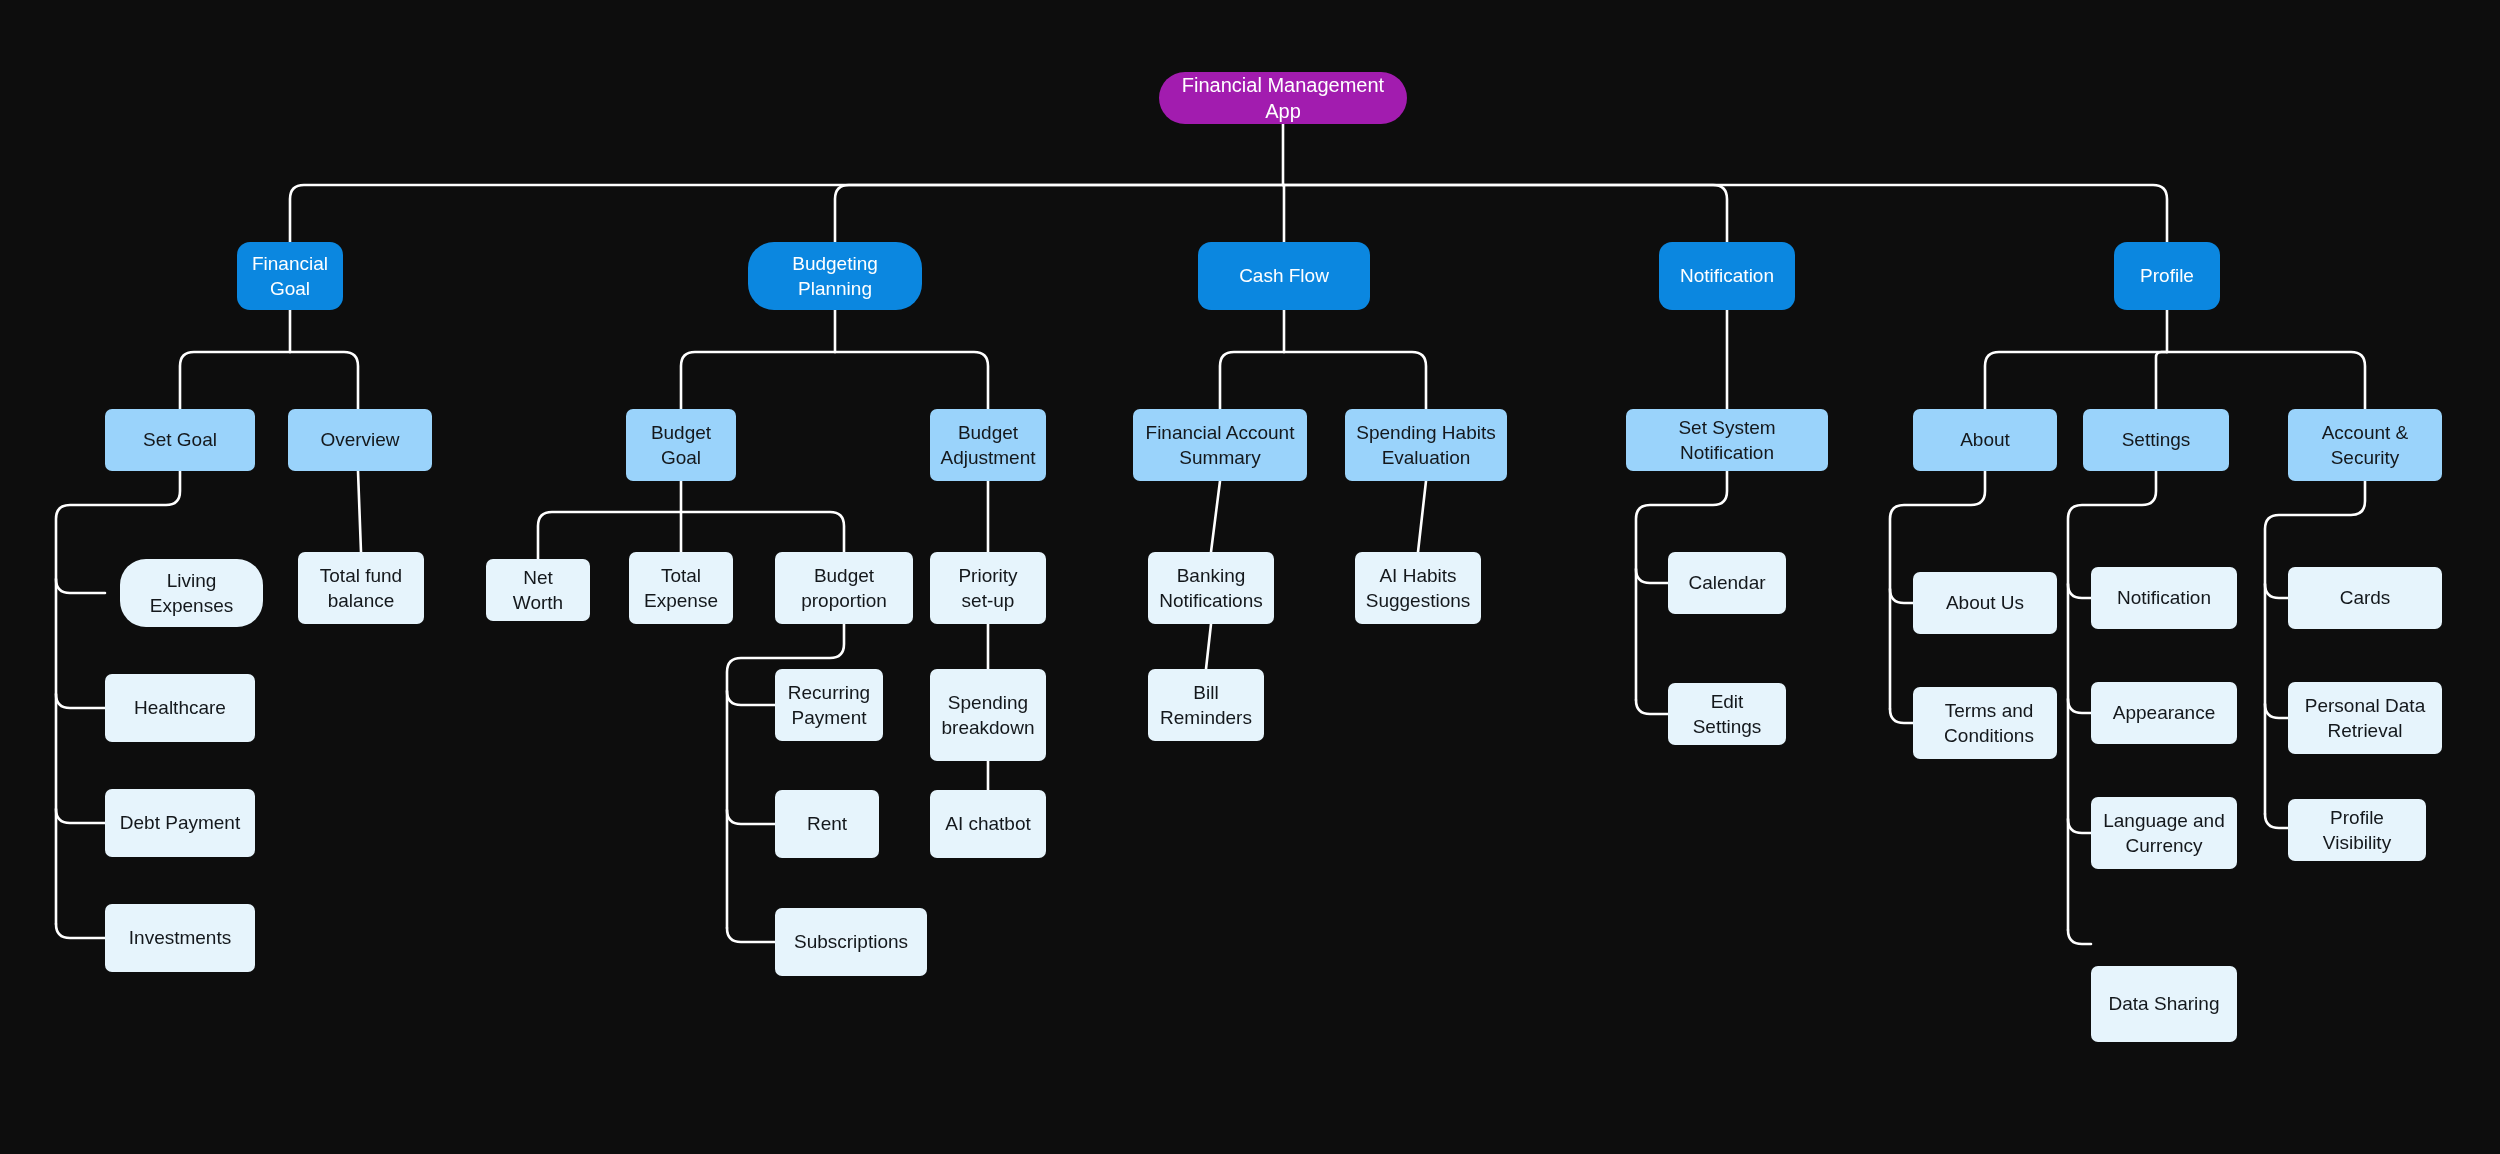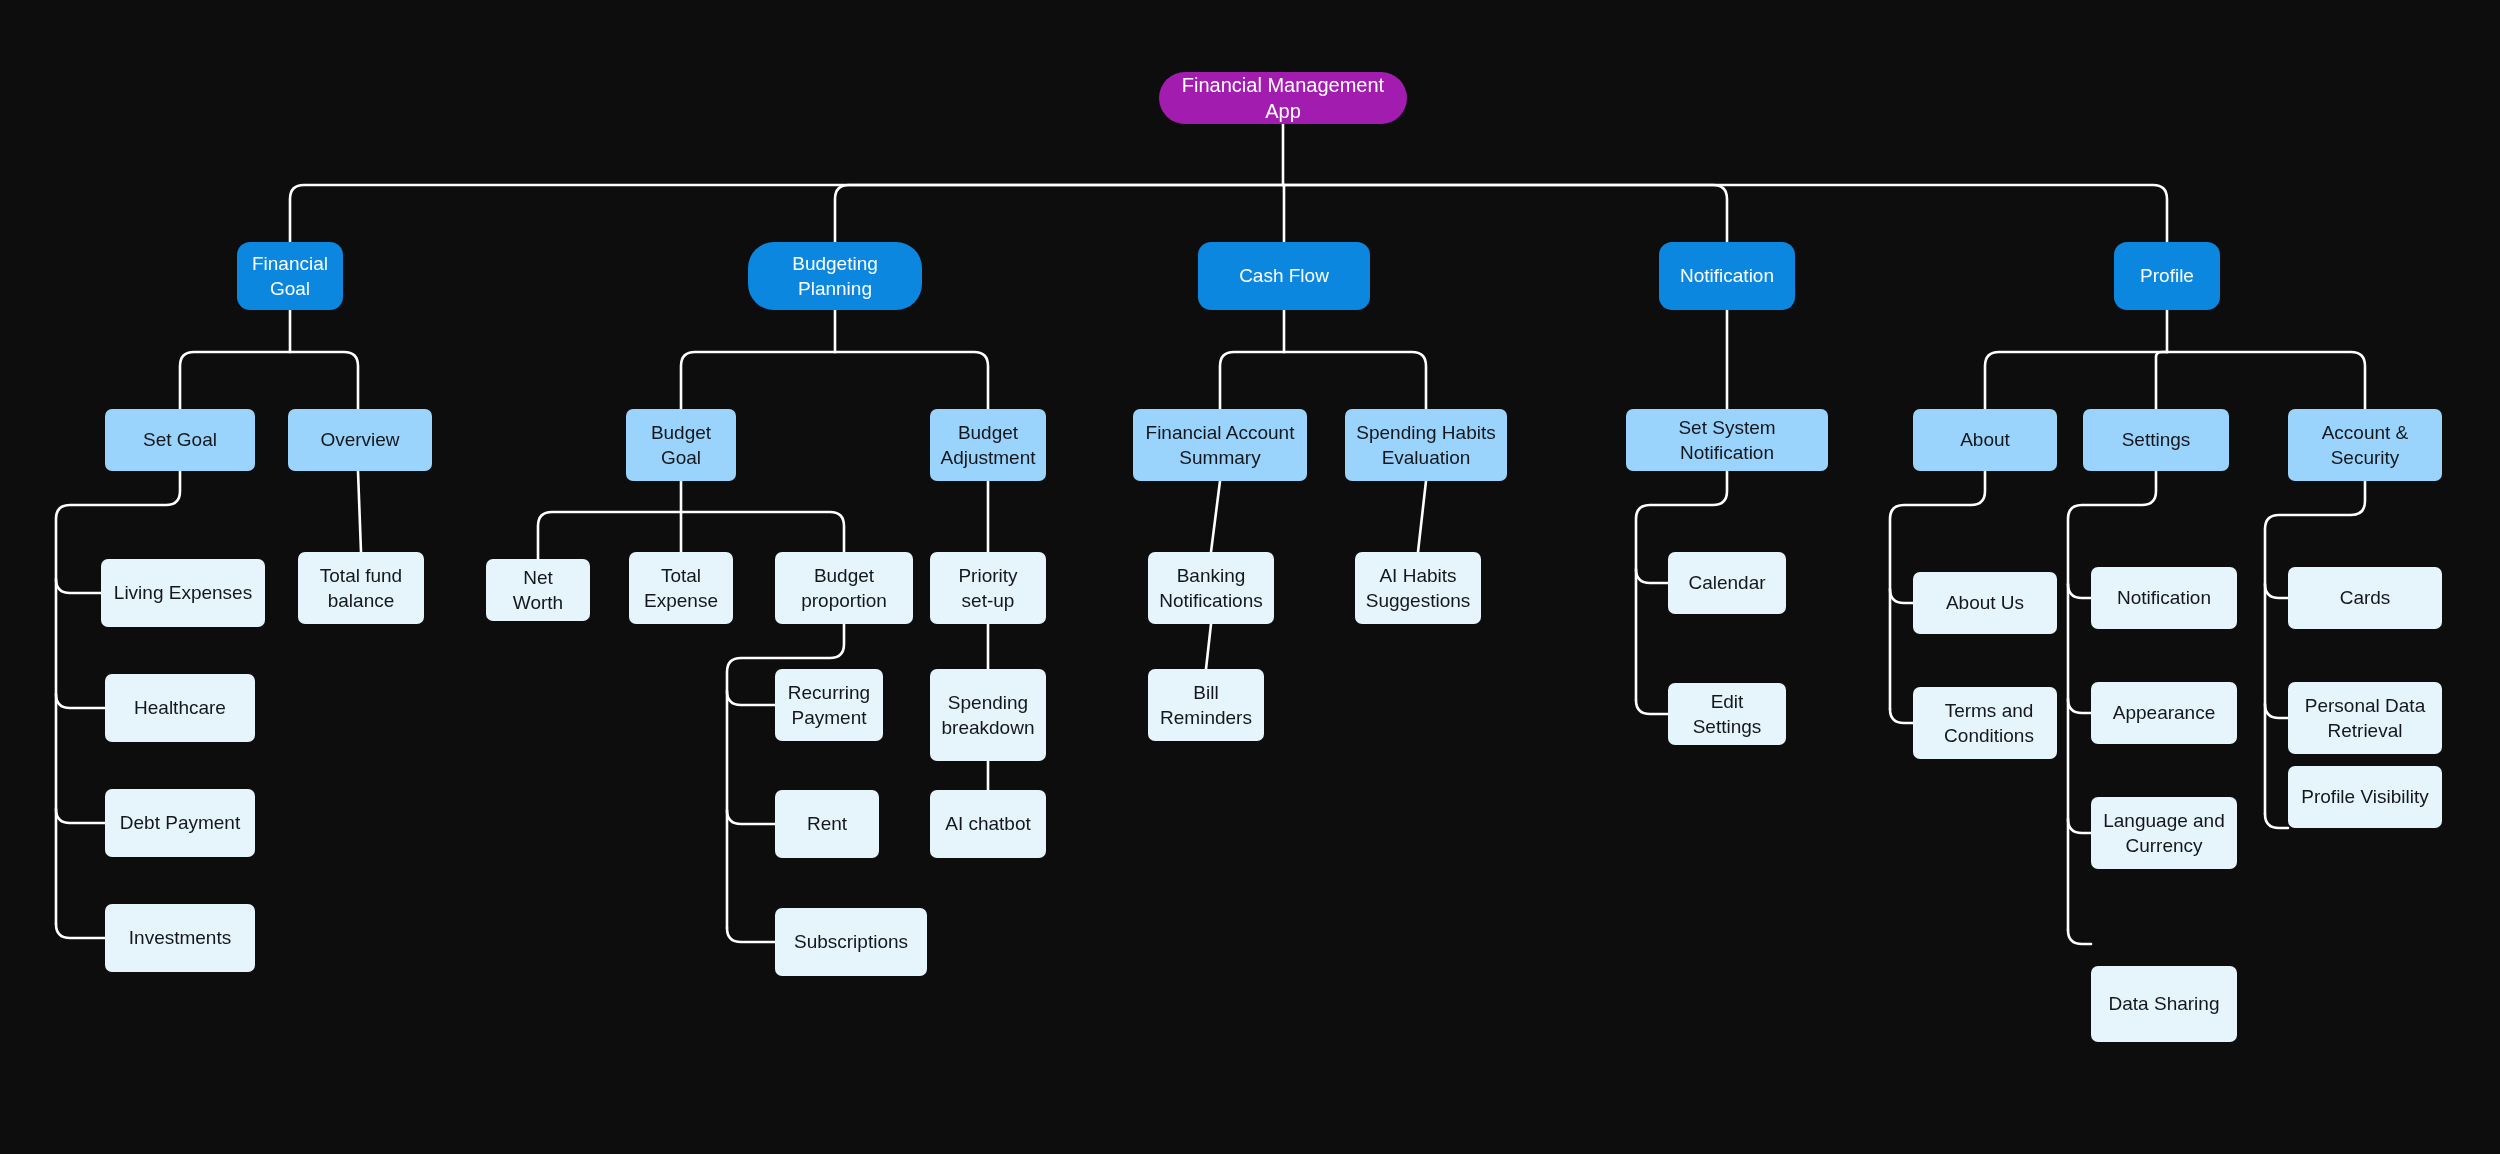--- a/index.html
+++ b/index.html
@@ -123,21 +123,21 @@
     <div class="node lvl2" style="left: 1913px; top: 409px; width: 144px; height: 62px;">
       <span>About</span>
     </div>
     <div class="node lvl2" style="left: 2083px; top: 409px; width: 146px; height: 62px;">
       <span>Settings</span>
     </div>
     <div class="node lvl2" style="left: 2288px; top: 409px; width: 154px; height: 72px;">
       <span>Account &amp;
 Security</span>
     </div>
-    <div class="node lvl3" style="left: 101px; top: 559px; width: 164px; height: 68px;">
+    <div class="node lvl3" style="left: 120px; top: 559px; width: 143px; height: 68px; border-radius: 26px;">
       <span>Living Expenses</span>
     </div>
     <div class="node lvl3" style="left: 105px; top: 674px; width: 150px; height: 68px;">
       <span>Healthcare</span>
     </div>
     <div class="node lvl3" style="left: 105px; top: 789px; width: 150px; height: 68px;">
       <span>Debt Payment</span>
     </div>
     <div class="node lvl3" style="left: 105px; top: 904px; width: 150px; height: 68px;">
       <span>Investments</span>
@@ -216,16 +216,16 @@
     <div class="node lvl3" style="left: 2091px; top: 966px; width: 146px; height: 76px; justify-content: center;">
       <span>Data Sharing</span>
     </div>
     <div class="node lvl3" style="left: 2288px; top: 567px; width: 154px; height: 62px;">
       <span>Cards</span>
     </div>
     <div class="node lvl3" style="left: 2288px; top: 682px; width: 154px; height: 72px;">
       <span>Personal Data
 Retrieval</span>
     </div>
-    <div class="node lvl3" style="left: 2288px; top: 766px; width: 154px; height: 62px; text-align: right;">
+    <div class="node lvl3" style="left: 2288px; top: 799px; width: 138px; height: 62px;">
       <span>Profile Visibility</span>
     </div>
   </div>
 
 </body></html>

